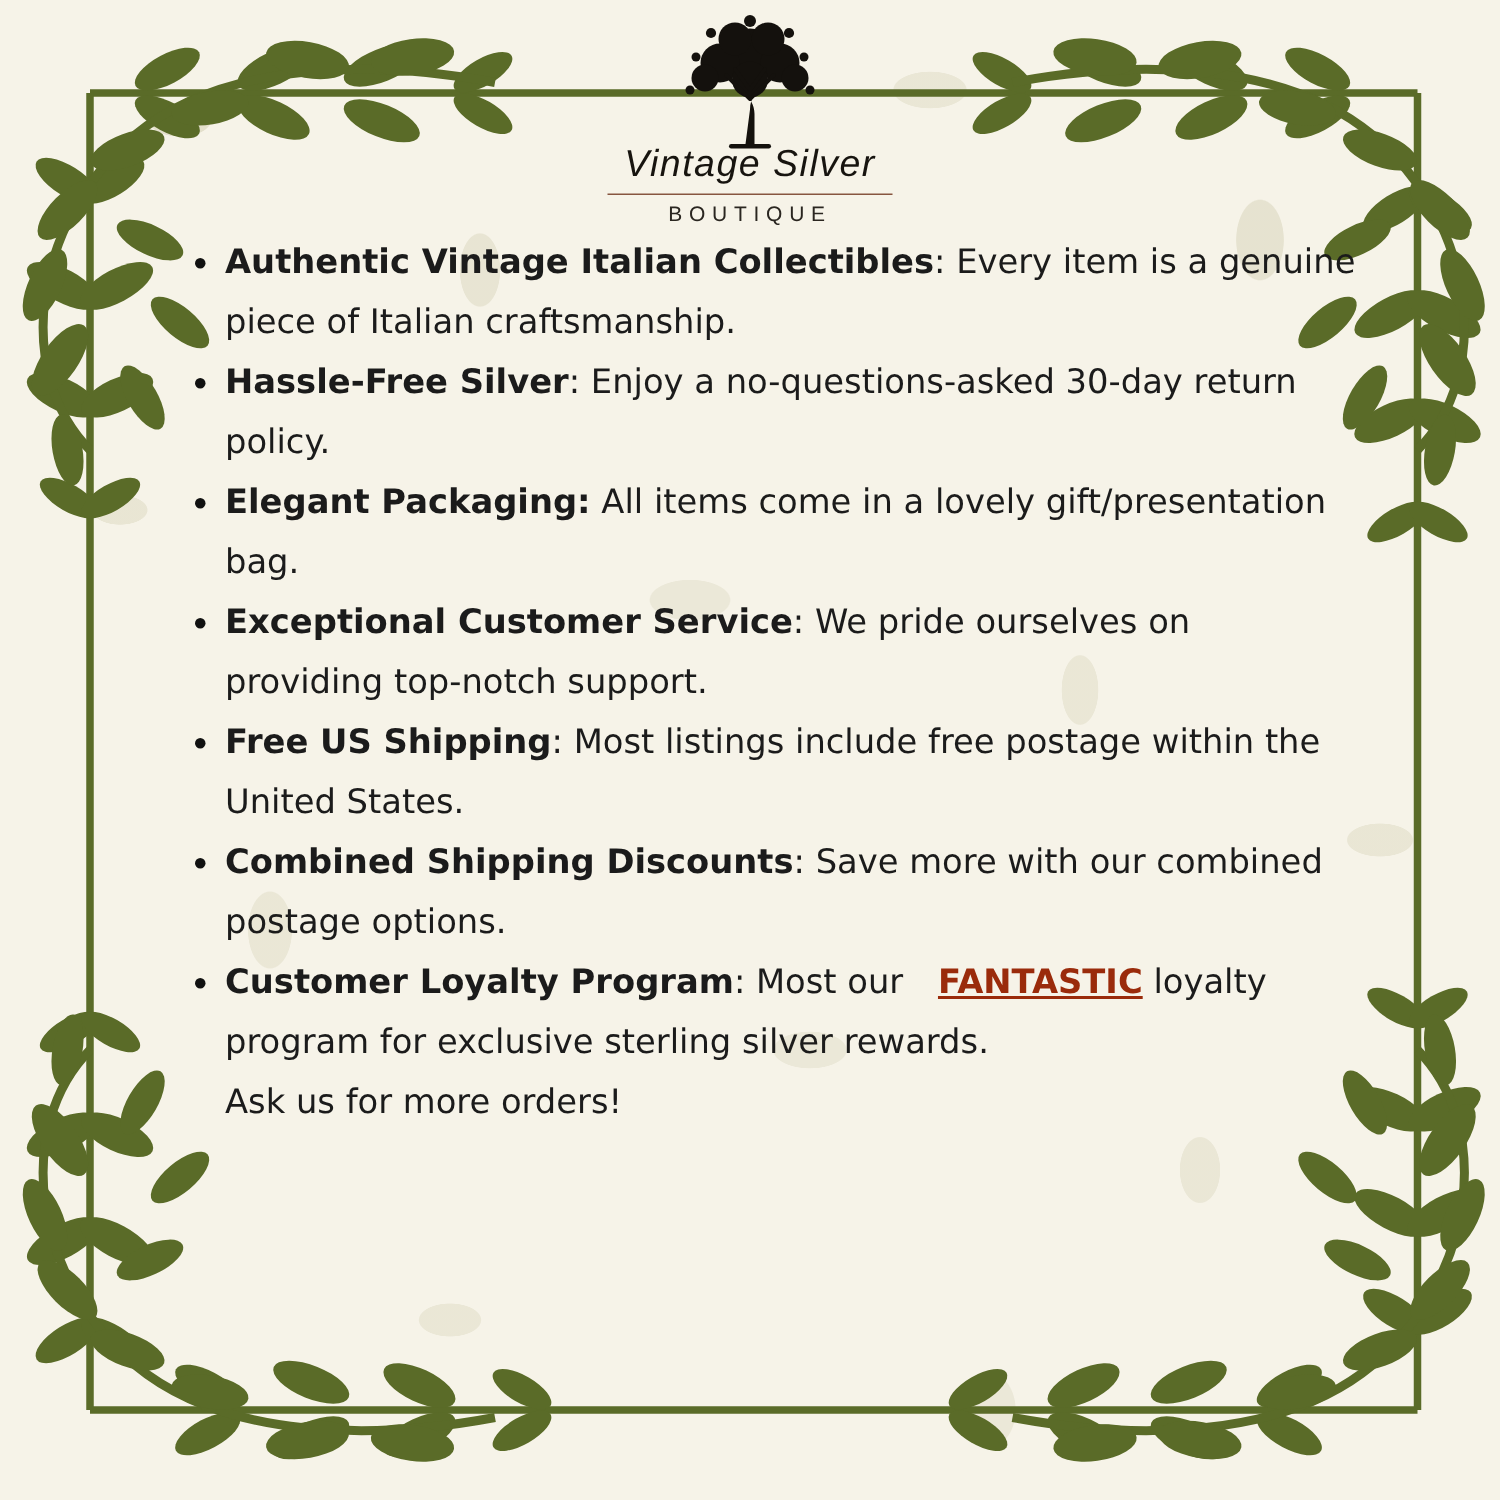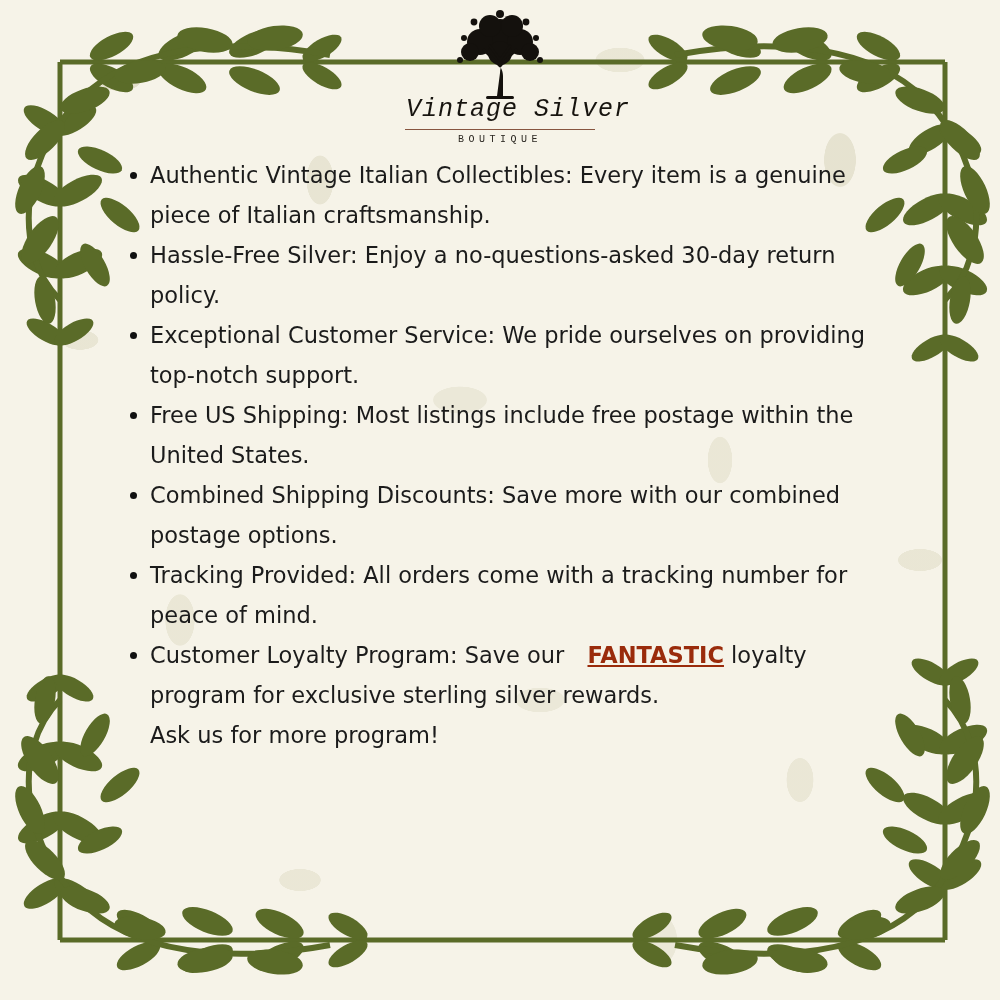--- a/index.html
+++ b/index.html
@@ -57,39 +57,38 @@
   #logo {
     position: absolute;
     left: 50%;
     top: 8px;
     transform: translateX(-50%);
     width: 260px;
     text-align: center;
   }
   #logo-tree { display: block; margin: 0 auto; }
   .brand-name {
-    font-family: Liberation Mono, monospace;
+    font-family: Liberation Sans, sans-serif;
     font-style: italic;
     font-size: 25px;
     color: #17140f;
     letter-spacing: 1px;
     line-height: 1.1;
     margin-top: -4px;
-    text-align: right;
   }
   .brand-rule {
     width: 190px;
     height: 1px;
     background: #6b2d14;
     margin: 5px auto 4px auto;
     opacity: 0.8;
   }
   .brand-sub {
-    font-family: Liberation Mono, monospace;
-    font-size: 10px;
+    font-family: Liberation Sans, sans-serif;
+    font-size: 14px;
     letter-spacing: 4.5px;
     color: #2a2620;
   }
 
   
   #content {
     position: absolute;
     left: 104px;
     top: 155px;
     width: 800px;
@@ -111,21 +110,21 @@
     content: "";
     position: absolute;
     left: 0;
     top: 17px;
     width: 7px;
     height: 7px;
     background: #111;
     border-radius: 50%;
   }
   .lead {
-    font-weight: normal;
+    font-weight: bold;
     margin-top: 41px;
   }
   .fantastic {
     font-weight: bold;
     color: #9a2b0b;
     text-decoration: underline;
     margin-left: 16px;
   }
   #closing-line {
     font-size: 22.5px;
@@ -387,31 +386,31 @@
 
   <div id="content">
     <ul class="benefits">
       <li>
         <span class="lead">Authentic Vintage Italian Collectibles</span><span>: Every item is a genuine piece of Italian craftsmanship.</span>
       </li>
       <li>
         <span class="lead">Hassle-Free Silver</span><span>: Enjoy a no-questions-asked 30-day return policy.</span>
       </li>
       <li>
+        <span class="lead">Elegant Packaging:</span><span> All items come in a lovely gift/presentation bag.</span>
+      </li>
+      <li>
         <span class="lead">Exceptional Customer Service</span><span>: We pride ourselves on providing top-notch support.</span>
       </li>
       <li>
         <span class="lead">Free US Shipping</span><span>: Most listings include free postage within the United States.</span>
       </li>
       <li>
         <span class="lead">Combined Shipping Discounts</span><span>: Save more with our combined postage options.</span>
       </li>
       <li>
-        <span class="lead">Tracking Provided</span><span>: All orders come with a tracking number for peace of mind.</span>
-      </li>
-      <li>
-        <span class="lead">Customer Loyalty Program</span><span>: Save our </span><span class="fantastic">FANTASTIC</span><span> loyalty program for exclusive sterling silver rewards.</span>
+        <span class="lead">Customer Loyalty Program</span><span>: Most our </span><span class="fantastic">FANTASTIC</span><span> loyalty program for exclusive sterling silver rewards.</span>
       </li>
     </ul>
-    <div id="closing-line">Ask us for more program!</div>
+    <div id="closing-line">Ask us for more orders!</div>
   </div>
 
 </div>
 
 </body></html>

